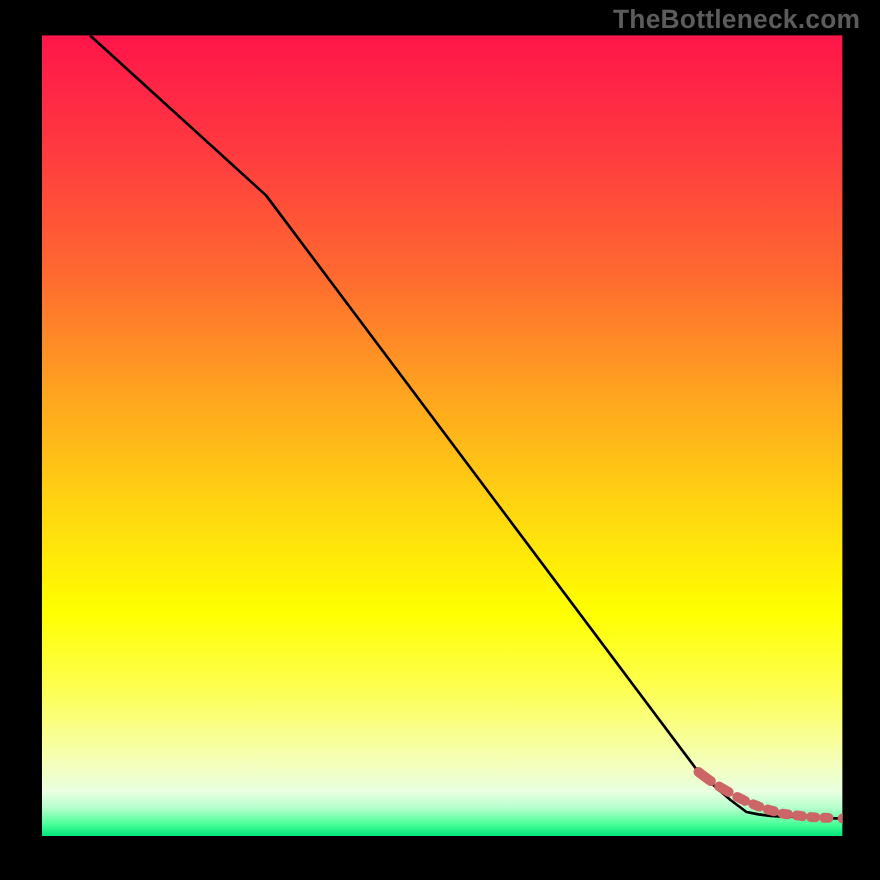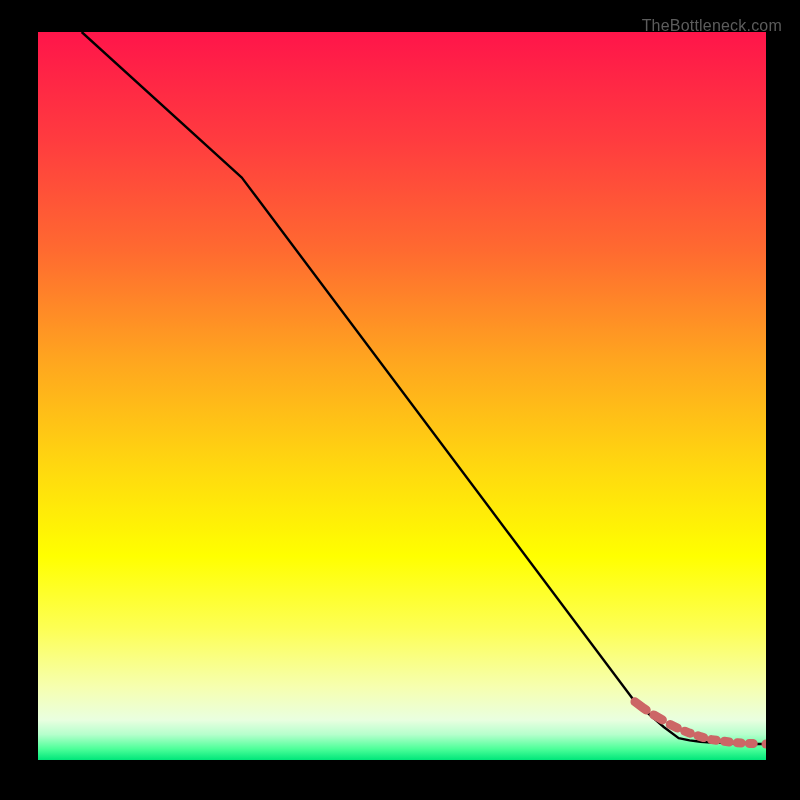--- a/index.html
+++ b/index.html
@@ -14,26 +14,25 @@
   .frame {
     position: relative;
     width: 800px;
     height: 800px;
     background: #000000;
   }
   .watermark {
     position: absolute;
     top: 4px;
     right: 18px;
-    font-size: 16px;
-    font-weight: 400;
+    font-size: 24px;
+    font-weight: 700;
     color: #5c5c5c;
     letter-spacing: 0.2px;
     z-index: 20;
-    margin-top: 13px;
   }
   .plot-wrap {
     position: absolute;
     left: 38px;
     top: 32px;
     width: 728px;
     height: 728px;
   }
   .plot-wrap svg {
     display: block;

